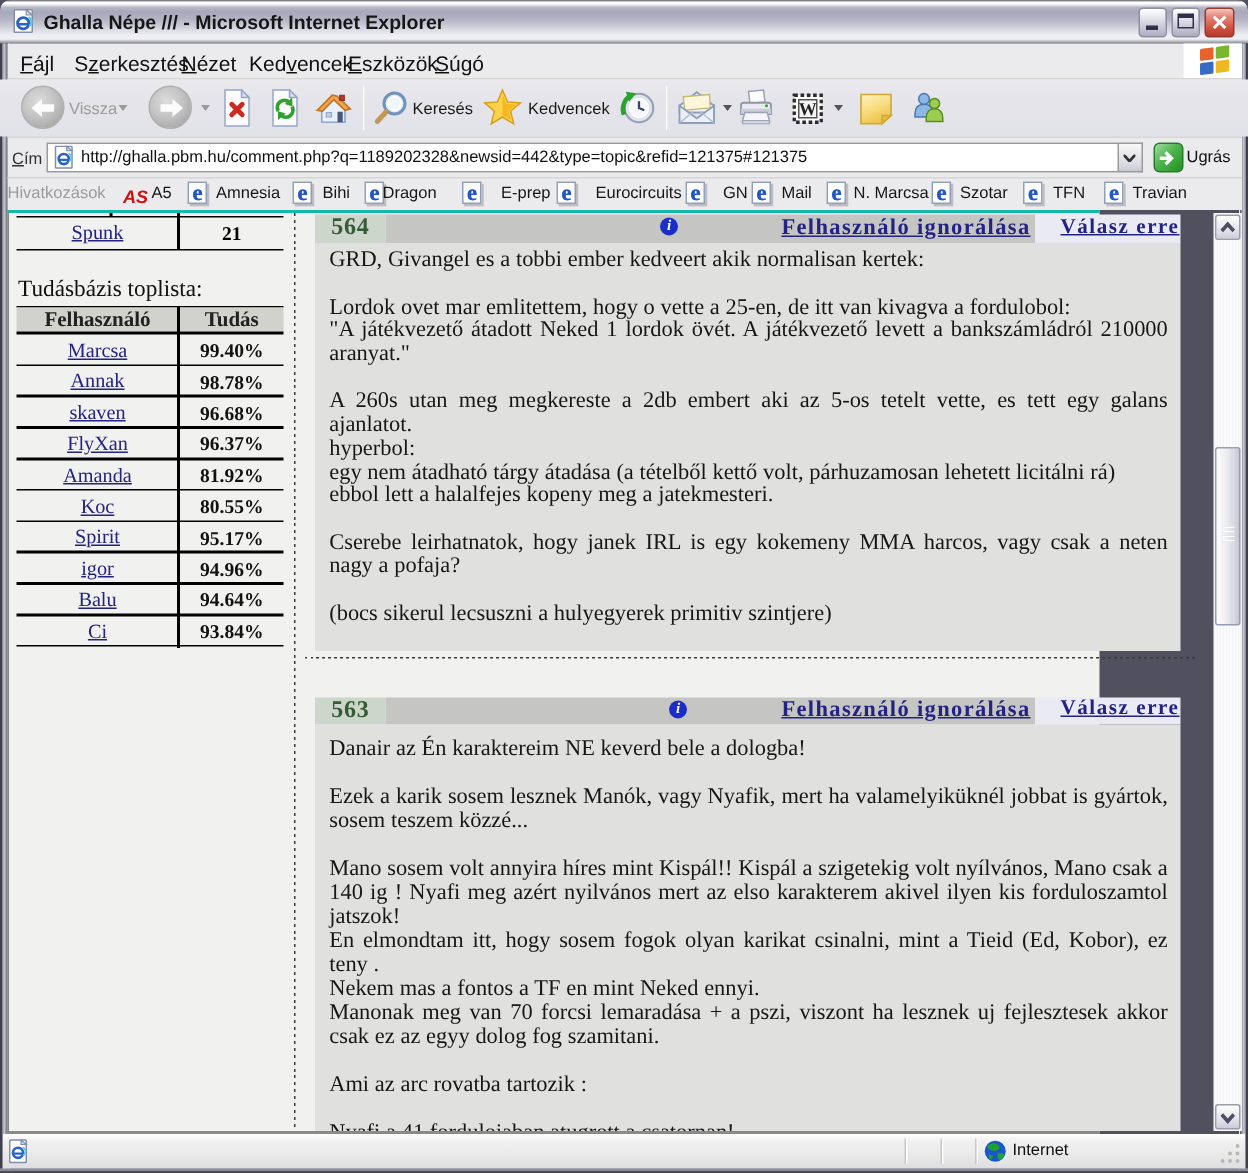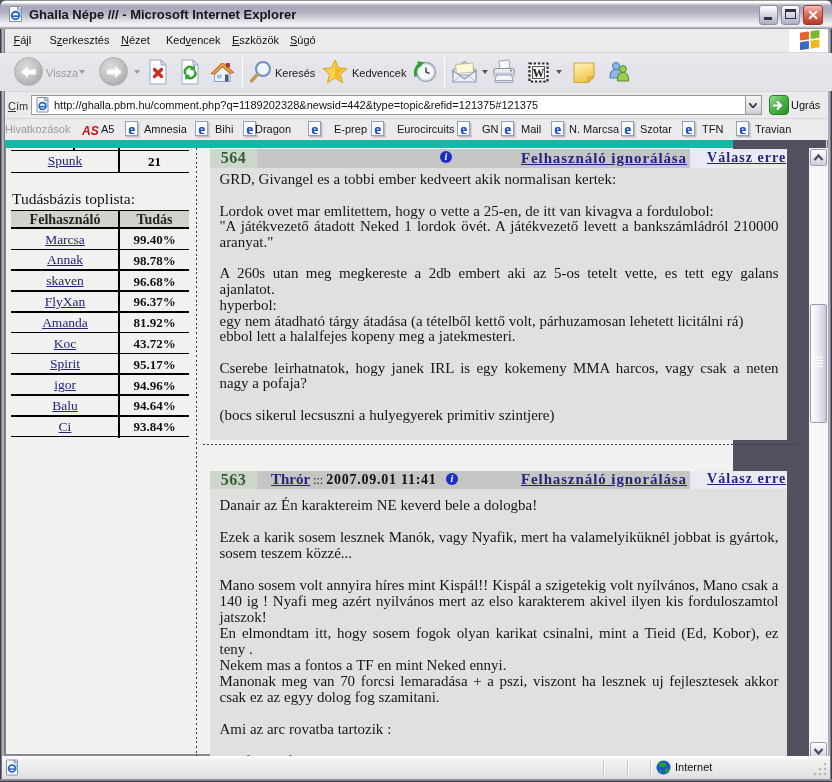--- a/index.html
+++ b/index.html
@@ -21,21 +21,21 @@
 .tbtn.close { background:linear-gradient(180deg,#f6c4bc 0,#e38779 28%,#ce5342 70%,#b83a2c 100%); border-color:#99392e; }
 #btnmin { left:759px; } #btnmax { left:781px; } #btnclose { left:803px; width:20px; }
 #btnmin .glyph { position:absolute; left:4px; bottom:4px; width:8px; height:3px; background:#30304d; }
 #btnmax .glyph { position:absolute; left:3px; top:3px; width:11px; height:10px; border:1.6px solid #30304d; border-top-width:3px; }
 .closex { position:absolute; left:0; top:0.5px; width:100%; text-align:center; color:#fff; font-size:14px; font-weight:bold; font-family:"Liberation Sans"; }
 
 
 #chrome { left:5px; top:29px; width:823px; height:111px; background:#ebebee; }
 .rowline { position:absolute; left:0; width:100%; height:1px; background:#d7d6d2; }
 #menubar { left:-5px; top:0; width:832px; height:23px; }
-#menubar span { position:absolute; top:5px; font-size:11px; color:#111; }
+#menubar span { position:absolute; top:5px; font-size:14px; color:#111; }
 #menubar u { text-decoration:underline; }
 #throbber { left:784px; top:0; width:39px; height:23px; background:#fff; }
 #toolbar { left:-5px; top:24px; width:832px; height:38px; background:linear-gradient(180deg,#e9e9ee 0,#e4e4ea 40%,#e2e2e9 100%); }
 #addrbar { left:-5px; top:63px; width:832px; height:26px; }
 #linksbar { left:-5px; top:90px; width:832px; height:21px; }
 
 .navcircle { position:absolute; width:29px; height:29px; border-radius:50%;
   background:radial-gradient(circle at 40% 35%, #dcdcdc 0, #c4c4c4 45%, #a9a9a9 80%, #9a9a9a 100%);
   border:1px solid #b0b0b0; }
 .droptri { position:absolute; width:0; height:0; border-left:3.5px solid transparent; border-right:3.5px solid transparent; border-top:4px solid #9a9a9a; }
@@ -55,21 +55,21 @@
 
 
 .linklabel { position:absolute; top:4px; font-size:11px; color:#151515; }
 .eicon { position:absolute; top:2px; width:13px; height:15px; background:#fdfdfd; border:1px solid #90a0b8; box-shadow:1.5px 1.5px 0 rgba(130,130,140,0.45);
   text-align:center; font-family:"Liberation Serif"; font-weight:bold; font-size:15px; line-height:14px; color:#2456c4;
   text-shadow:0.4px 0 0 #2456c4; }
 .eicon:before { content:"e"; }
 
 
 #content { left:5px; top:140px; width:728px; height:616px; background:#f1f1ef;
-  border-top:8px solid #14b8a6; border-left:1px solid #848484; border-bottom:2px solid #8a8a8a; }
+  border-top:2px solid #14b8a6; border-left:1px solid #848484; border-bottom:2px solid #8a8a8a; }
 #page { position:absolute; left:0; top:0; width:803px; height:612px; overflow:hidden;
   font-family:"Liberation Serif", serif; }
 
 
 .hline { position:absolute; background:#000; }
 a.s { color:#232384; text-decoration:underline; }
 #sidebar .cell { position:absolute; font-size:13.5px; }
 #sidebar .pct { left:114px; width:69px; text-align:center; font-weight:bold; font-size:13px; color:#111; }
 .iinfo { position:absolute; width:12px; height:12px; border-radius:50%; background:#1c2ec8;
   color:#fff; font-family:"Liberation Serif"; font-style:italic; font-weight:bold; font-size:10px;
@@ -343,21 +343,21 @@
       <div class="cell" style="left:5px;top:125.1px;width:108px;text-align:center"><a class="s" href="#u3">skaven</a></div>
       <div class="cell pct" style="top:125.5px">96.68%</div>
       <div class="hline" style="left:5px;top:142.1px;width:178px;height:1.8px"></div>
       <div class="cell" style="left:5px;top:145.9px;width:108px;text-align:center"><a class="s" href="#u4">FlyXan</a></div>
       <div class="cell pct" style="top:146.3px">96.37%</div>
       <div class="hline" style="left:5px;top:162.9px;width:178px;height:1.8px"></div>
       <div class="cell" style="left:5px;top:166.7px;width:108px;text-align:center"><a class="s" href="#u5">Amanda</a></div>
       <div class="cell pct" style="top:167.1px">81.92%</div>
       <div class="hline" style="left:5px;top:183.7px;width:178px;height:1.8px"></div>
       <div class="cell" style="left:5px;top:187.5px;width:108px;text-align:center"><a class="s" href="#u6">Koc</a></div>
-      <div class="cell pct" style="top:187.9px">43.72%</div>
+      <div class="cell pct" style="top:187.9px">80.55%</div>
       <div class="hline" style="left:5px;top:204.5px;width:178px;height:1.8px"></div>
       <div class="cell" style="left:5px;top:208px;width:108px;text-align:center"><a class="s" href="#u7">Spirit</a></div>
       <div class="cell pct" style="top:208.7px">95.17%</div>
       <div class="hline" style="left:5px;top:225.3px;width:178px;height:1.8px"></div>
       <div class="cell" style="left:5px;top:229.1px;width:108px;text-align:center"><a class="s" href="#u8">igor</a></div>
       <div class="cell pct" style="top:229.5px">94.96%</div>
       <div class="hline" style="left:5px;top:246.1px;width:178px;height:1.8px"></div>
       <div class="cell" style="left:5px;top:249.9px;width:108px;text-align:center"><a class="s" href="#u9">Balu</a></div>
       <div class="cell pct" style="top:250.3px">94.64%</div>
       <div class="hline" style="left:5px;top:266.9px;width:178px;height:1.8px"></div>
@@ -374,21 +374,20 @@
     <span class="iinfo" style="left:434px;top:3px"></span>
     <div style="position:absolute;left:510px;top:1.5px;width:171px;text-align:right;font-size:15px;font-weight:bold;letter-spacing:0.9px"><a class="s" href="#i1">Felhasználó ignorálása</a></div>
     <div style="position:absolute;left:701px;top:1.5px;width:86px;text-align:left;font-size:14px;font-weight:bold;letter-spacing:1.05px"><a class="s" href="#v1">Válasz erre</a></div>
     <div class="postbody" style="left:204px;top:19.5px;width:576.5px;height:272.5px"></div>
     <div class="ptext" style="left:213.5px;top:24.2px">GRD, Givangel es a tobbi ember kedveert akik normalisan kertek:<br><br>Lordok ovet mar emlitettem, hogy o vette a 25-en, de itt van kivagva a fordulobol:<br>"A játékvezető átadott Neked 1 lordok övét. A játékvezető levett a bankszámládról 210000 aranyat."<br><br>A 260s utan meg megkereste a 2db embert aki az 5-os tetelt vette, es tett egy galans ajanlatot.<br>hyperbol:<br>egy nem átadható tárgy átadása (a tételből kettő volt, párhuzamosan lehetett licitálni rá)<br>ebbol lett a halalfejes kopeny meg a jatekmesteri.<br><br>Cserebe leirhatnatok, hogy janek IRL is egy kokemeny MMA harcos, vagy csak a neten nagy a pofaja?<br><br>(bocs sikerul lecsuszni a hulyegyerek primitiv szintjere)</div>
     <div class="dashline" style="left:197px;top:295.5px;width:595px"></div>
 
     <div class="postnum" style="left:204px;top:322.5px;width:47px;height:18.5px;line-height:18px">563</div>
     <div class="posthdr" style="left:251px;top:322.5px;width:433px;height:18.5px"></div>
     <div class="postreply" style="left:684px;top:322.5px;width:96.5px;height:18.5px"></div>
-    <div class="hdrtxt" style="position:absolute;left:265px;top:322.5px;font-size:15px;font-weight:bold"><a class="s" href="#t">Thrór</a><span style="font-weight:normal;font-size:12px;color:#222">&nbsp;:::&nbsp;</span><span style="font-size:14px;letter-spacing:0.75px;color:#111">2007.09.01 11:41</span></div>
     <span class="iinfo" style="left:440px;top:324.5px"></span>
     <div style="position:absolute;left:510px;top:323px;width:171px;text-align:right;font-size:15px;font-weight:bold;letter-spacing:0.9px"><a class="s" href="#i2">Felhasználó ignorálása</a></div>
     <div style="position:absolute;left:701px;top:323px;width:86px;text-align:left;font-size:14px;font-weight:bold;letter-spacing:1.05px"><a class="s" href="#v2">Válasz erre</a></div>
     <div class="postbody" style="left:204px;top:341px;width:576.5px;height:271px"></div>
     <div class="ptext" style="left:213.5px;top:348.6px;line-height:16.05px">Danair az Én karaktereim NE keverd bele a dologba!<br><br>Ezek a karik sosem lesznek Manók, vagy Nyafik, mert ha valamelyiküknél jobbat is gyártok, sosem teszem közzé...<br><br>Mano sosem volt annyira híres mint Kispál!! Kispál a szigetekig volt nyílvános, Mano csak a 140 ig ! Nyafi meg azért nyilvános mert az elso karakterem akivel ilyen kis forduloszamtol jatszok!<br>En elmondtam itt, hogy sosem fogok olyan karikat csinalni, mint a Tieid (Ed, Kobor), ez teny .<br>Nekem mas a fontos a TF en mint Neked ennyi.<br>Manonak meg van 70 forcsi lemaradása + a pszi, viszont ha lesznek uj fejlesztesek akkor csak ez az egyy dolog fog szamitani.<br><br>Ami az arc rovatba tartozik :<br><br>Nyafi a 41 fordulojaban atugrott a csatornan!</div>
   </div>
   <div id="vscroll">
     <div class="sbtn" style="top:1px">
         <svg width="11" height="10" viewBox="0 0 11 10">
           <path d="M1.5 7 L5.5 2.5 L9.5 7" fill="none" stroke="#4d4d66" stroke-width="2.4"></path>

